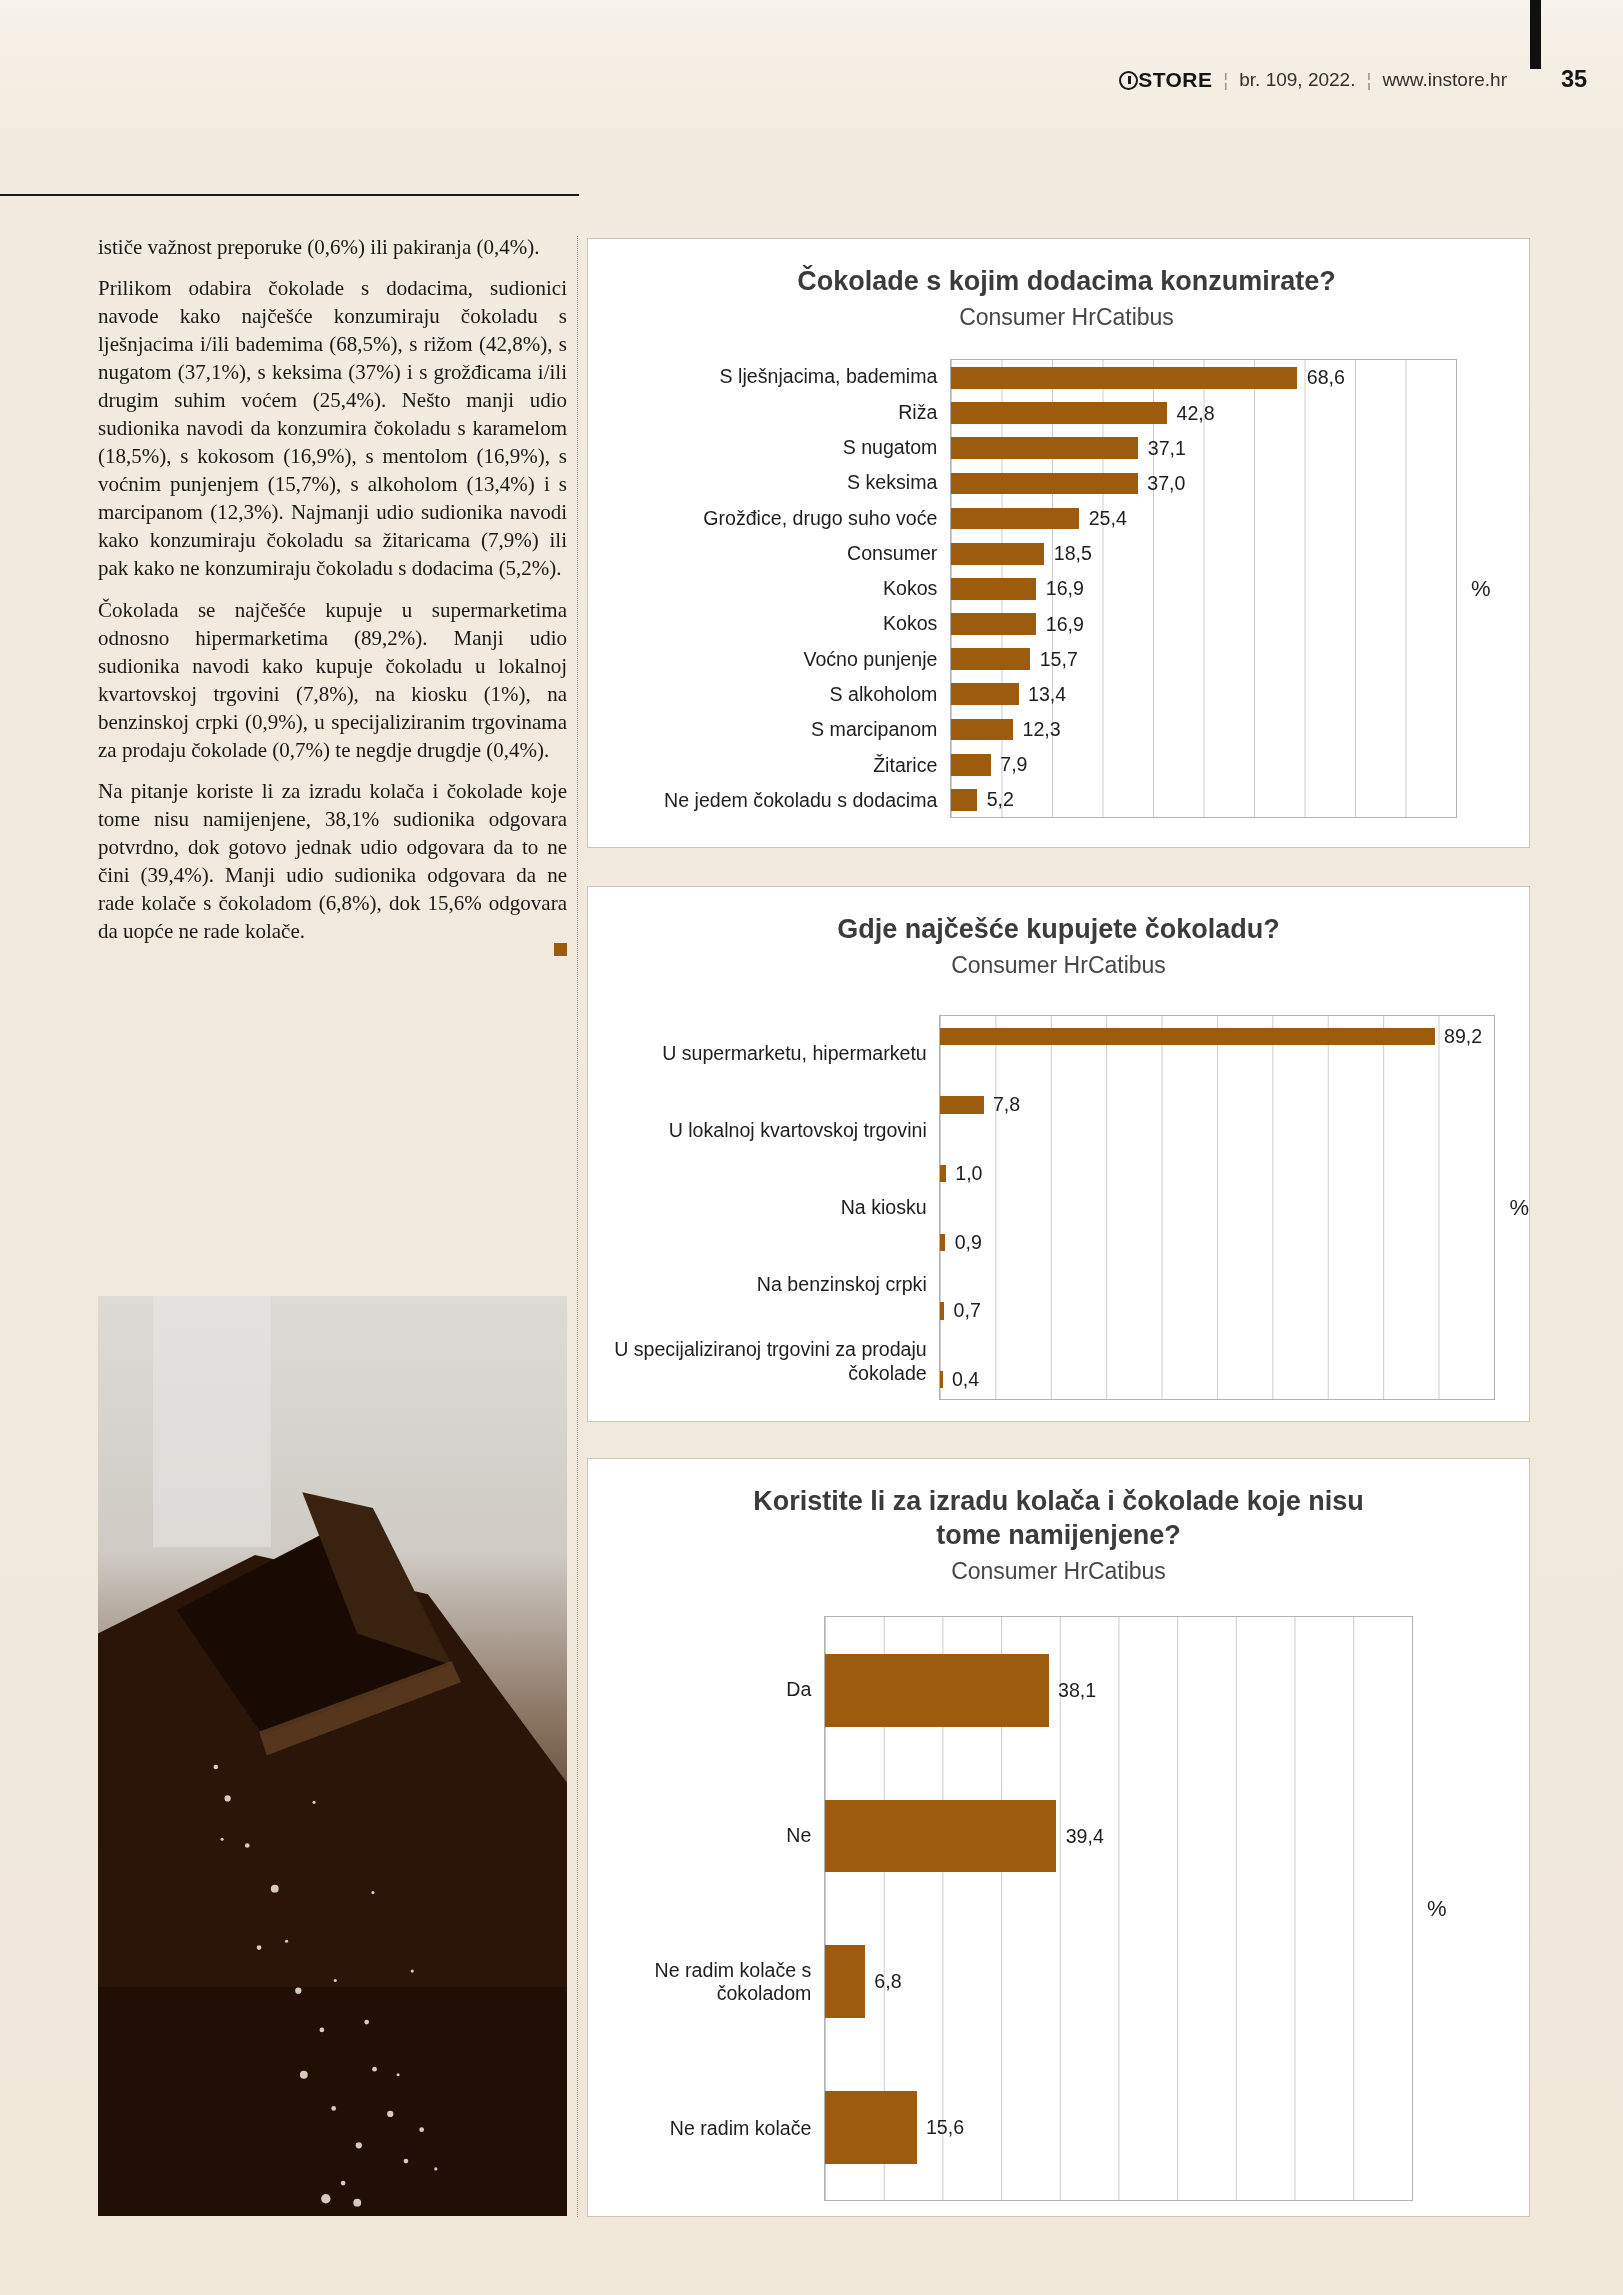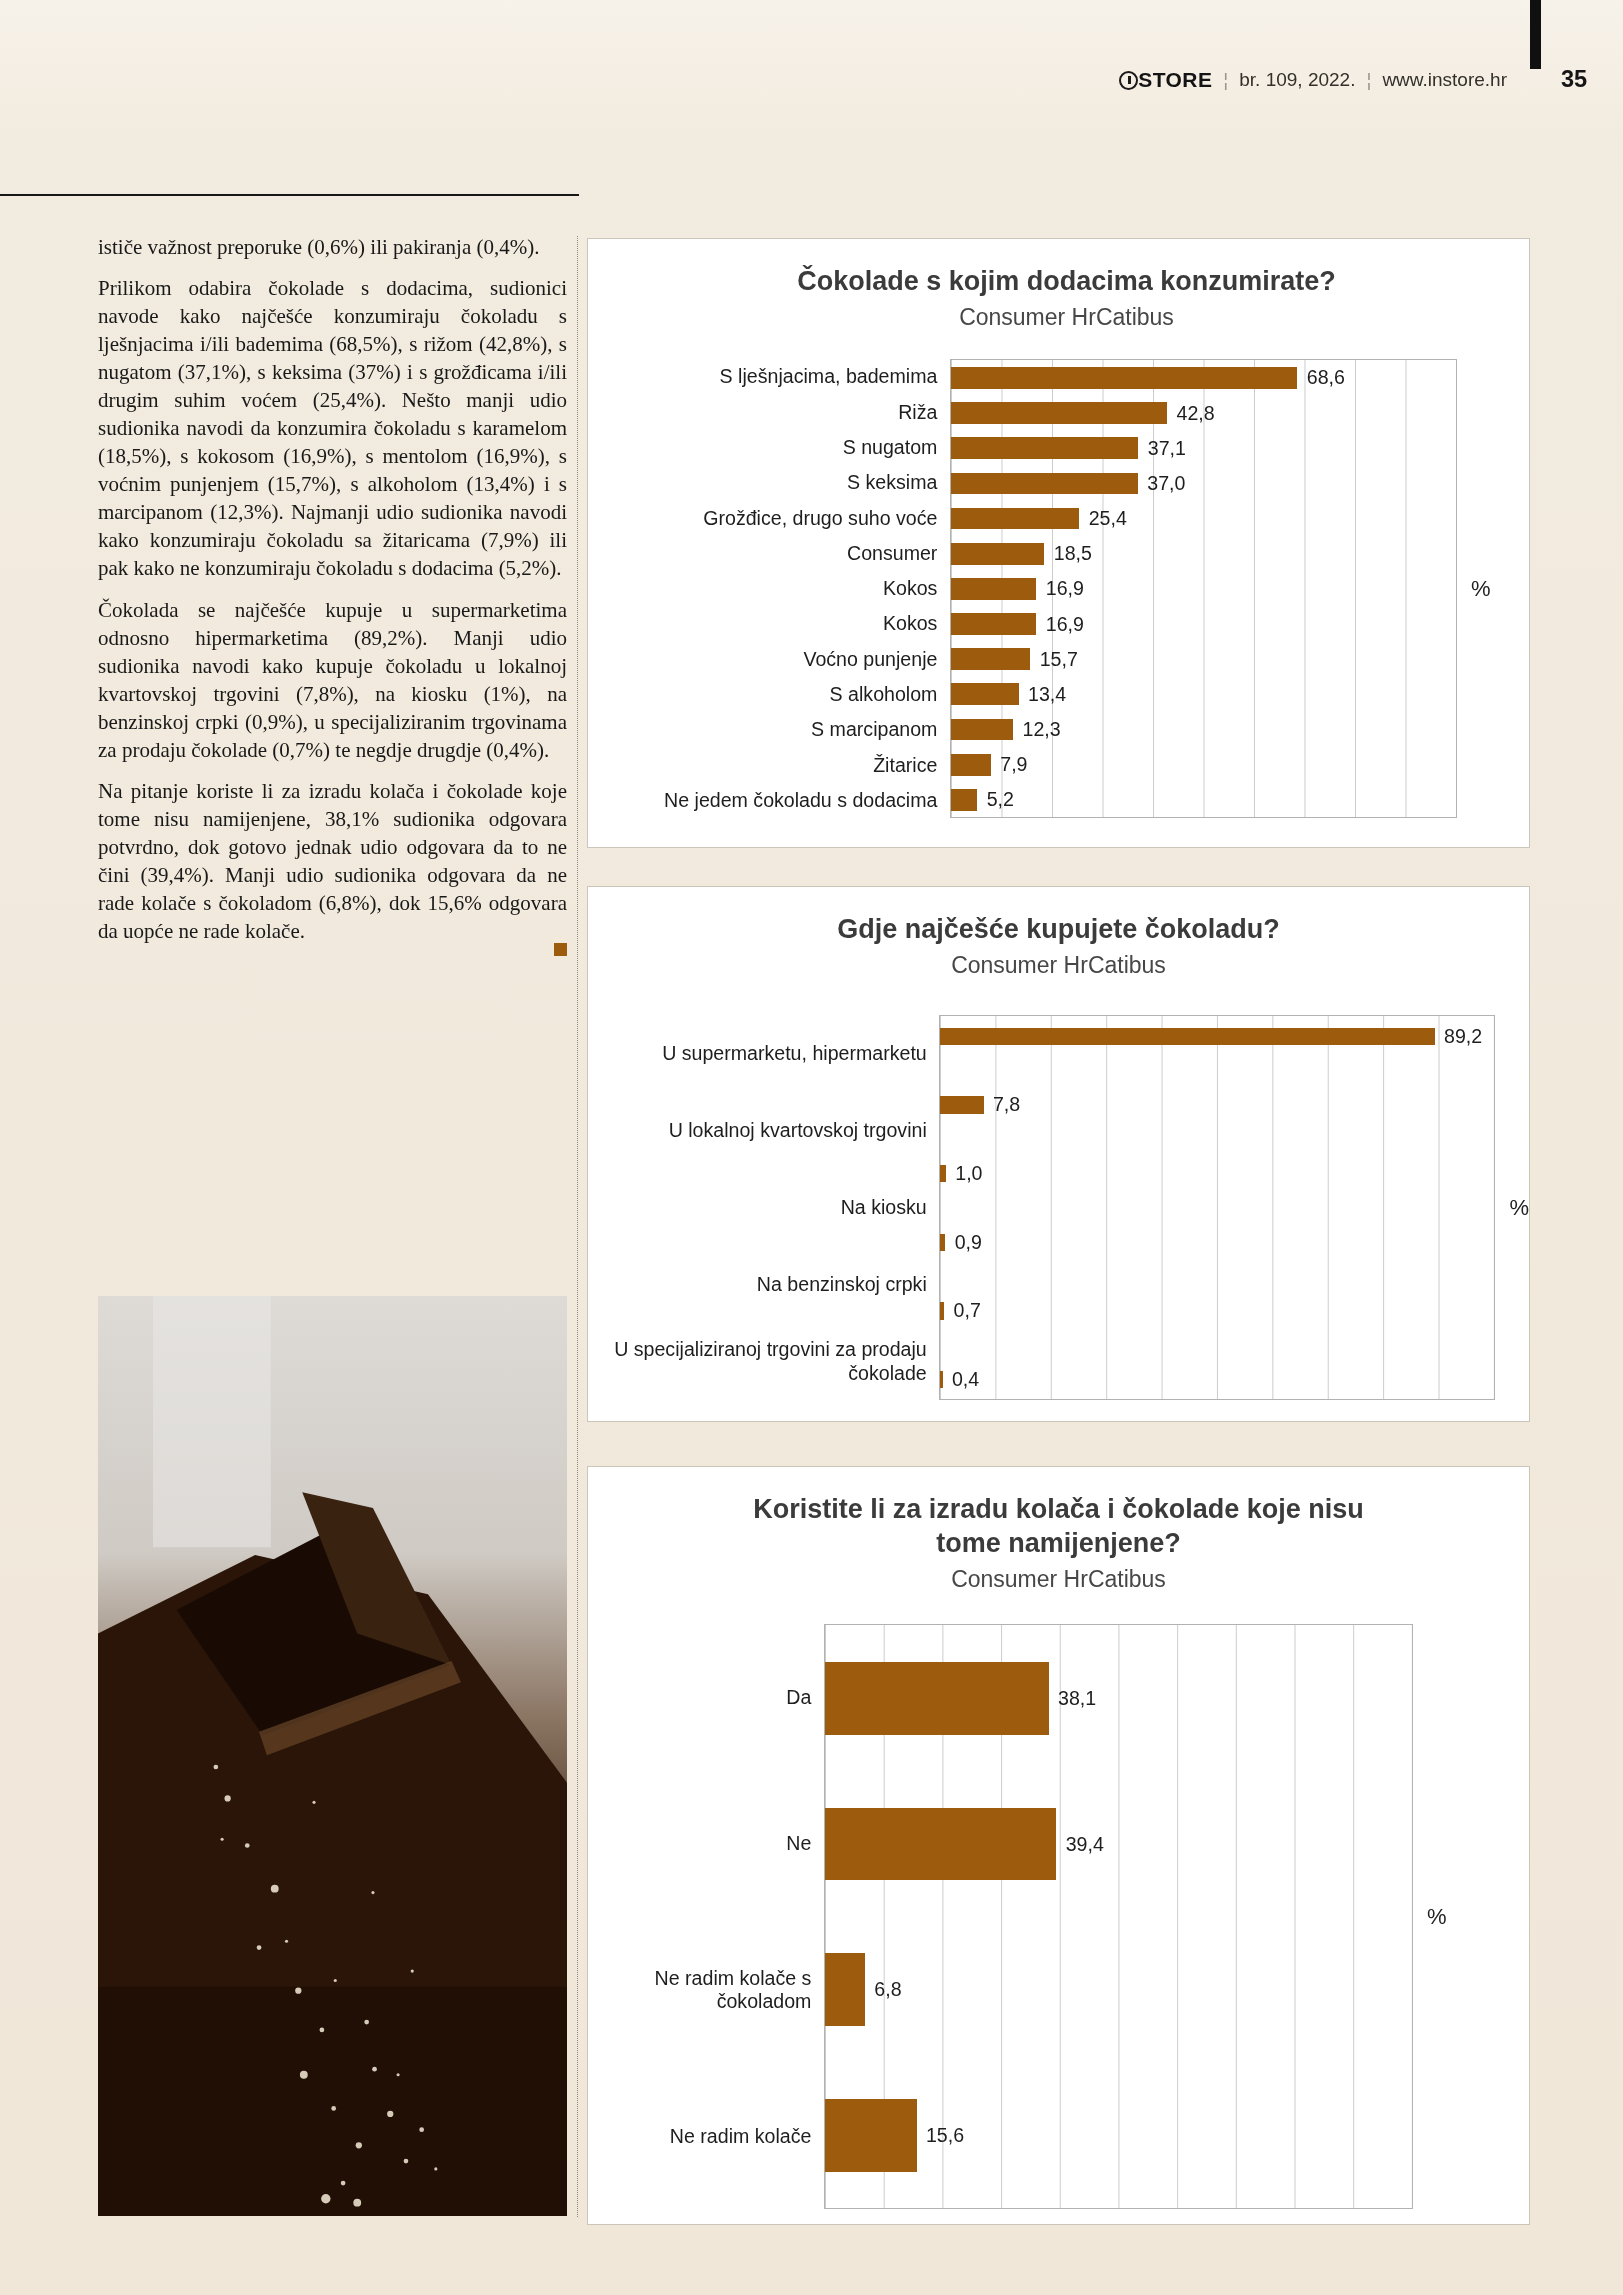--- a/index.html
+++ b/index.html
@@ -39,21 +39,21 @@
   .photo { position:absolute; left:98px; top:1296px; width:469px; height:920px; }
   .photo svg { display:block; width:100%; height:100%; }
 
   
   .chart-box {
     position:absolute; left:587px; width:943px; background:#ffffff;
     border:1.6px solid #ccc6ba; padding-top:20.4px;
   }
   #chart0 { top:238px;  height:610px;padding-left:16px; }
   #chart1 { top:886px; height:536px; }
-  #chart2 { top:1458px; height:759px;margin-top:8px; }
+  #chart2 { top:1458px; height:759px; }
 
   .chart-title {
     text-align:center; font-size:27px; font-weight:bold; color:#3b3b3b;
     line-height:1.26; max-width:628px; margin:4.7px auto 0;
   }
   .chart-sub { text-align:center; font-size:23px; color:#474747; margin-top:6.3px; }
 
   .chart-body { display:flex; }
   #chart0 .chart-body { margin-top:28px; height:459px; }
   #chart1 .chart-body { margin-top:36px; height:385px; }

